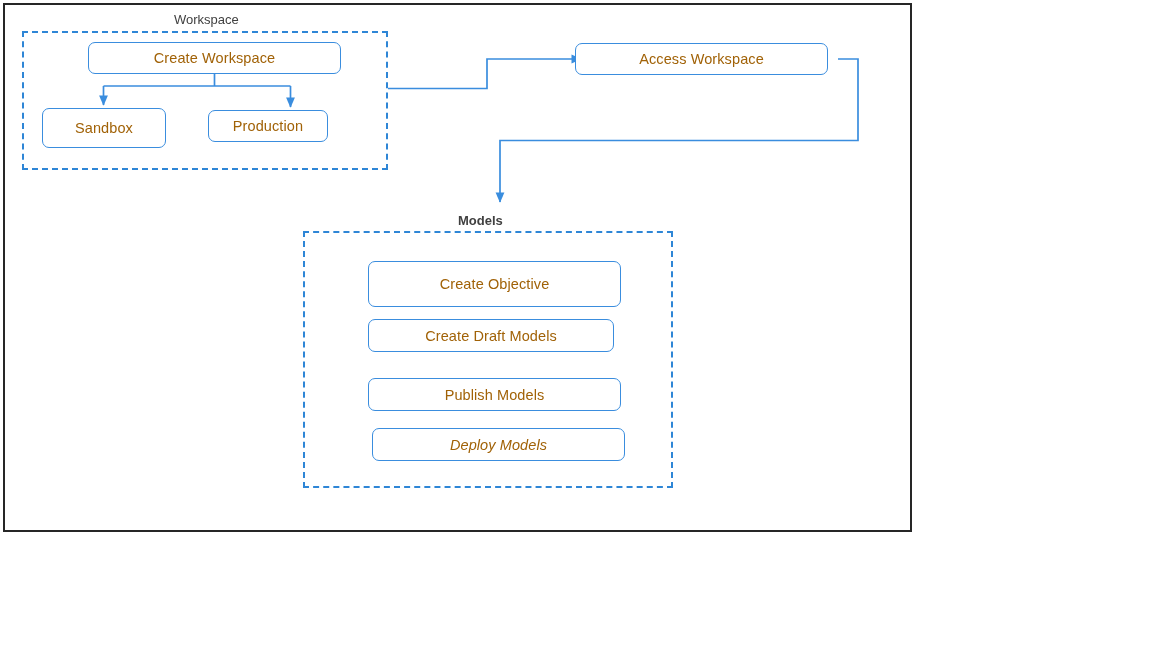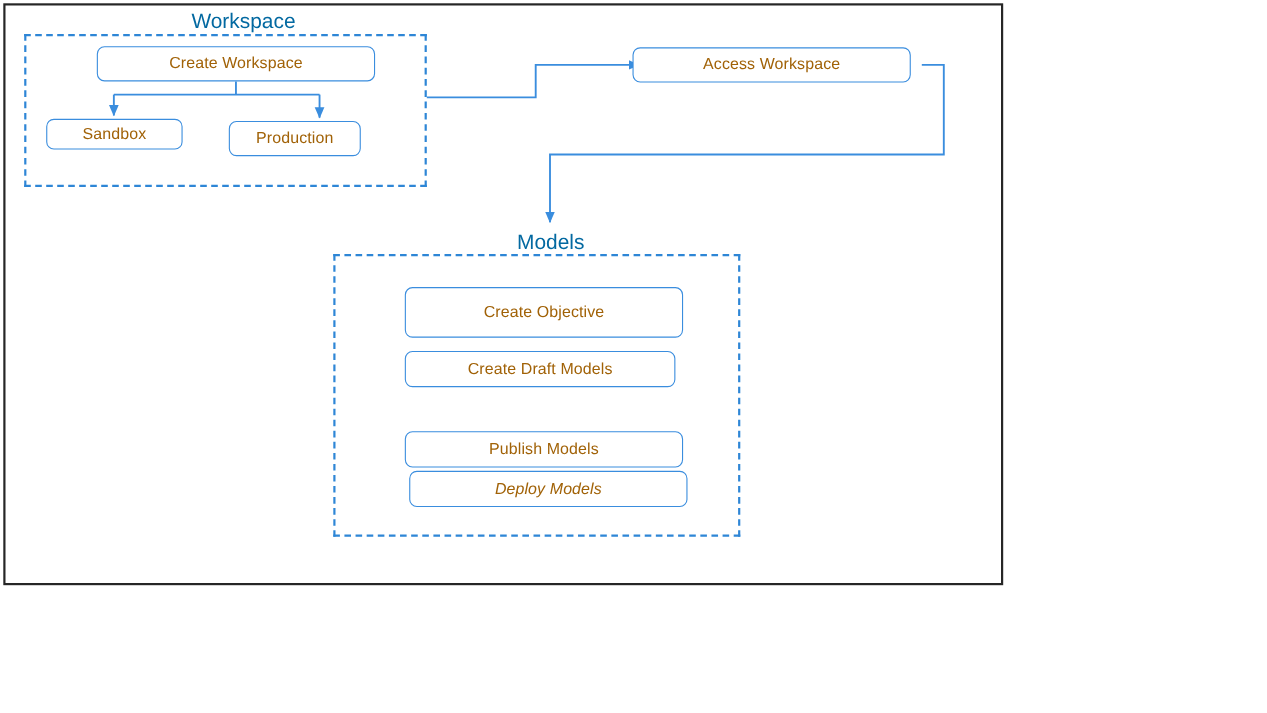--- a/index.html
+++ b/index.html
@@ -39,22 +39,22 @@
 
   
   .group-box {
     position: absolute;
     border: 2px dashed #2e86d6;
     box-sizing: border-box;
     background: transparent;
   }
   .group-label {
     position: absolute;
-    font-size: 19px;
-    color: #0369a1;
+    font-size: 13px;
+    color: #404040;
     background: #ffffff;
     padding: 0 6px;
     white-space: nowrap;
     line-height: 18px;
   }
 
   
   .node {
     position: absolute;
     box-sizing: border-box;
@@ -68,31 +68,31 @@
     color: #a16207;
     letter-spacing: 0.1px;
     white-space: nowrap;
   }
 
   
   #group-workspace   { left: 22px;  top: 31px;  width: 366px; height: 139px; }
   #label-workspace   { left: 168px; top: 11px; }
 
   #node-create-workspace { left: 88px;  top: 42px;  width: 253px; height: 32px; }
-  #node-sandbox          { left: 42px;  top: 108px; width: 124px; height: 28px; }
+  #node-sandbox          { left: 42px;  top: 108px; width: 124px; height: 40px; }
   #node-production       { left: 208px; top: 110px; width: 120px; height: 32px; }
 
   #node-access-workspace { left: 575px; top: 43px;  width: 253px; height: 32px; }
 
   #group-models   { left: 303px; top: 231px; width: 370px; height: 257px; }
-  #label-models   { left: 464px; top: 212px; }
+  #label-models   { left: 452px; top: 212px; font-weight: bold; }
 
   #node-create-objective   { left: 368px; top: 261px; width: 253px; height: 46px; }
   #node-create-draft       { left: 368px; top: 319px; width: 246px; height: 33px; }
-  #node-publish-models     { left: 368px; top: 378px; width: 253px; height: 33px; margin-top: 14px; }
+  #node-publish-models     { left: 368px; top: 378px; width: 253px; height: 33px; }
   #node-deploy-models      { left: 372px; top: 428px; width: 253px; height: 33px; font-style: italic; }
 </style>
 </head>
 <body>
 
 <div id="diagram-canvas"></div>
 
 <svg id="connector-layer" viewBox="0 0 1152 648" xmlns="http://www.w3.org/2000/svg">
   <defs>
     <marker id="arrowhead" markerWidth="7" markerHeight="7" refX="5.6" refY="3" orient="auto" markerUnits="strokeWidth">

